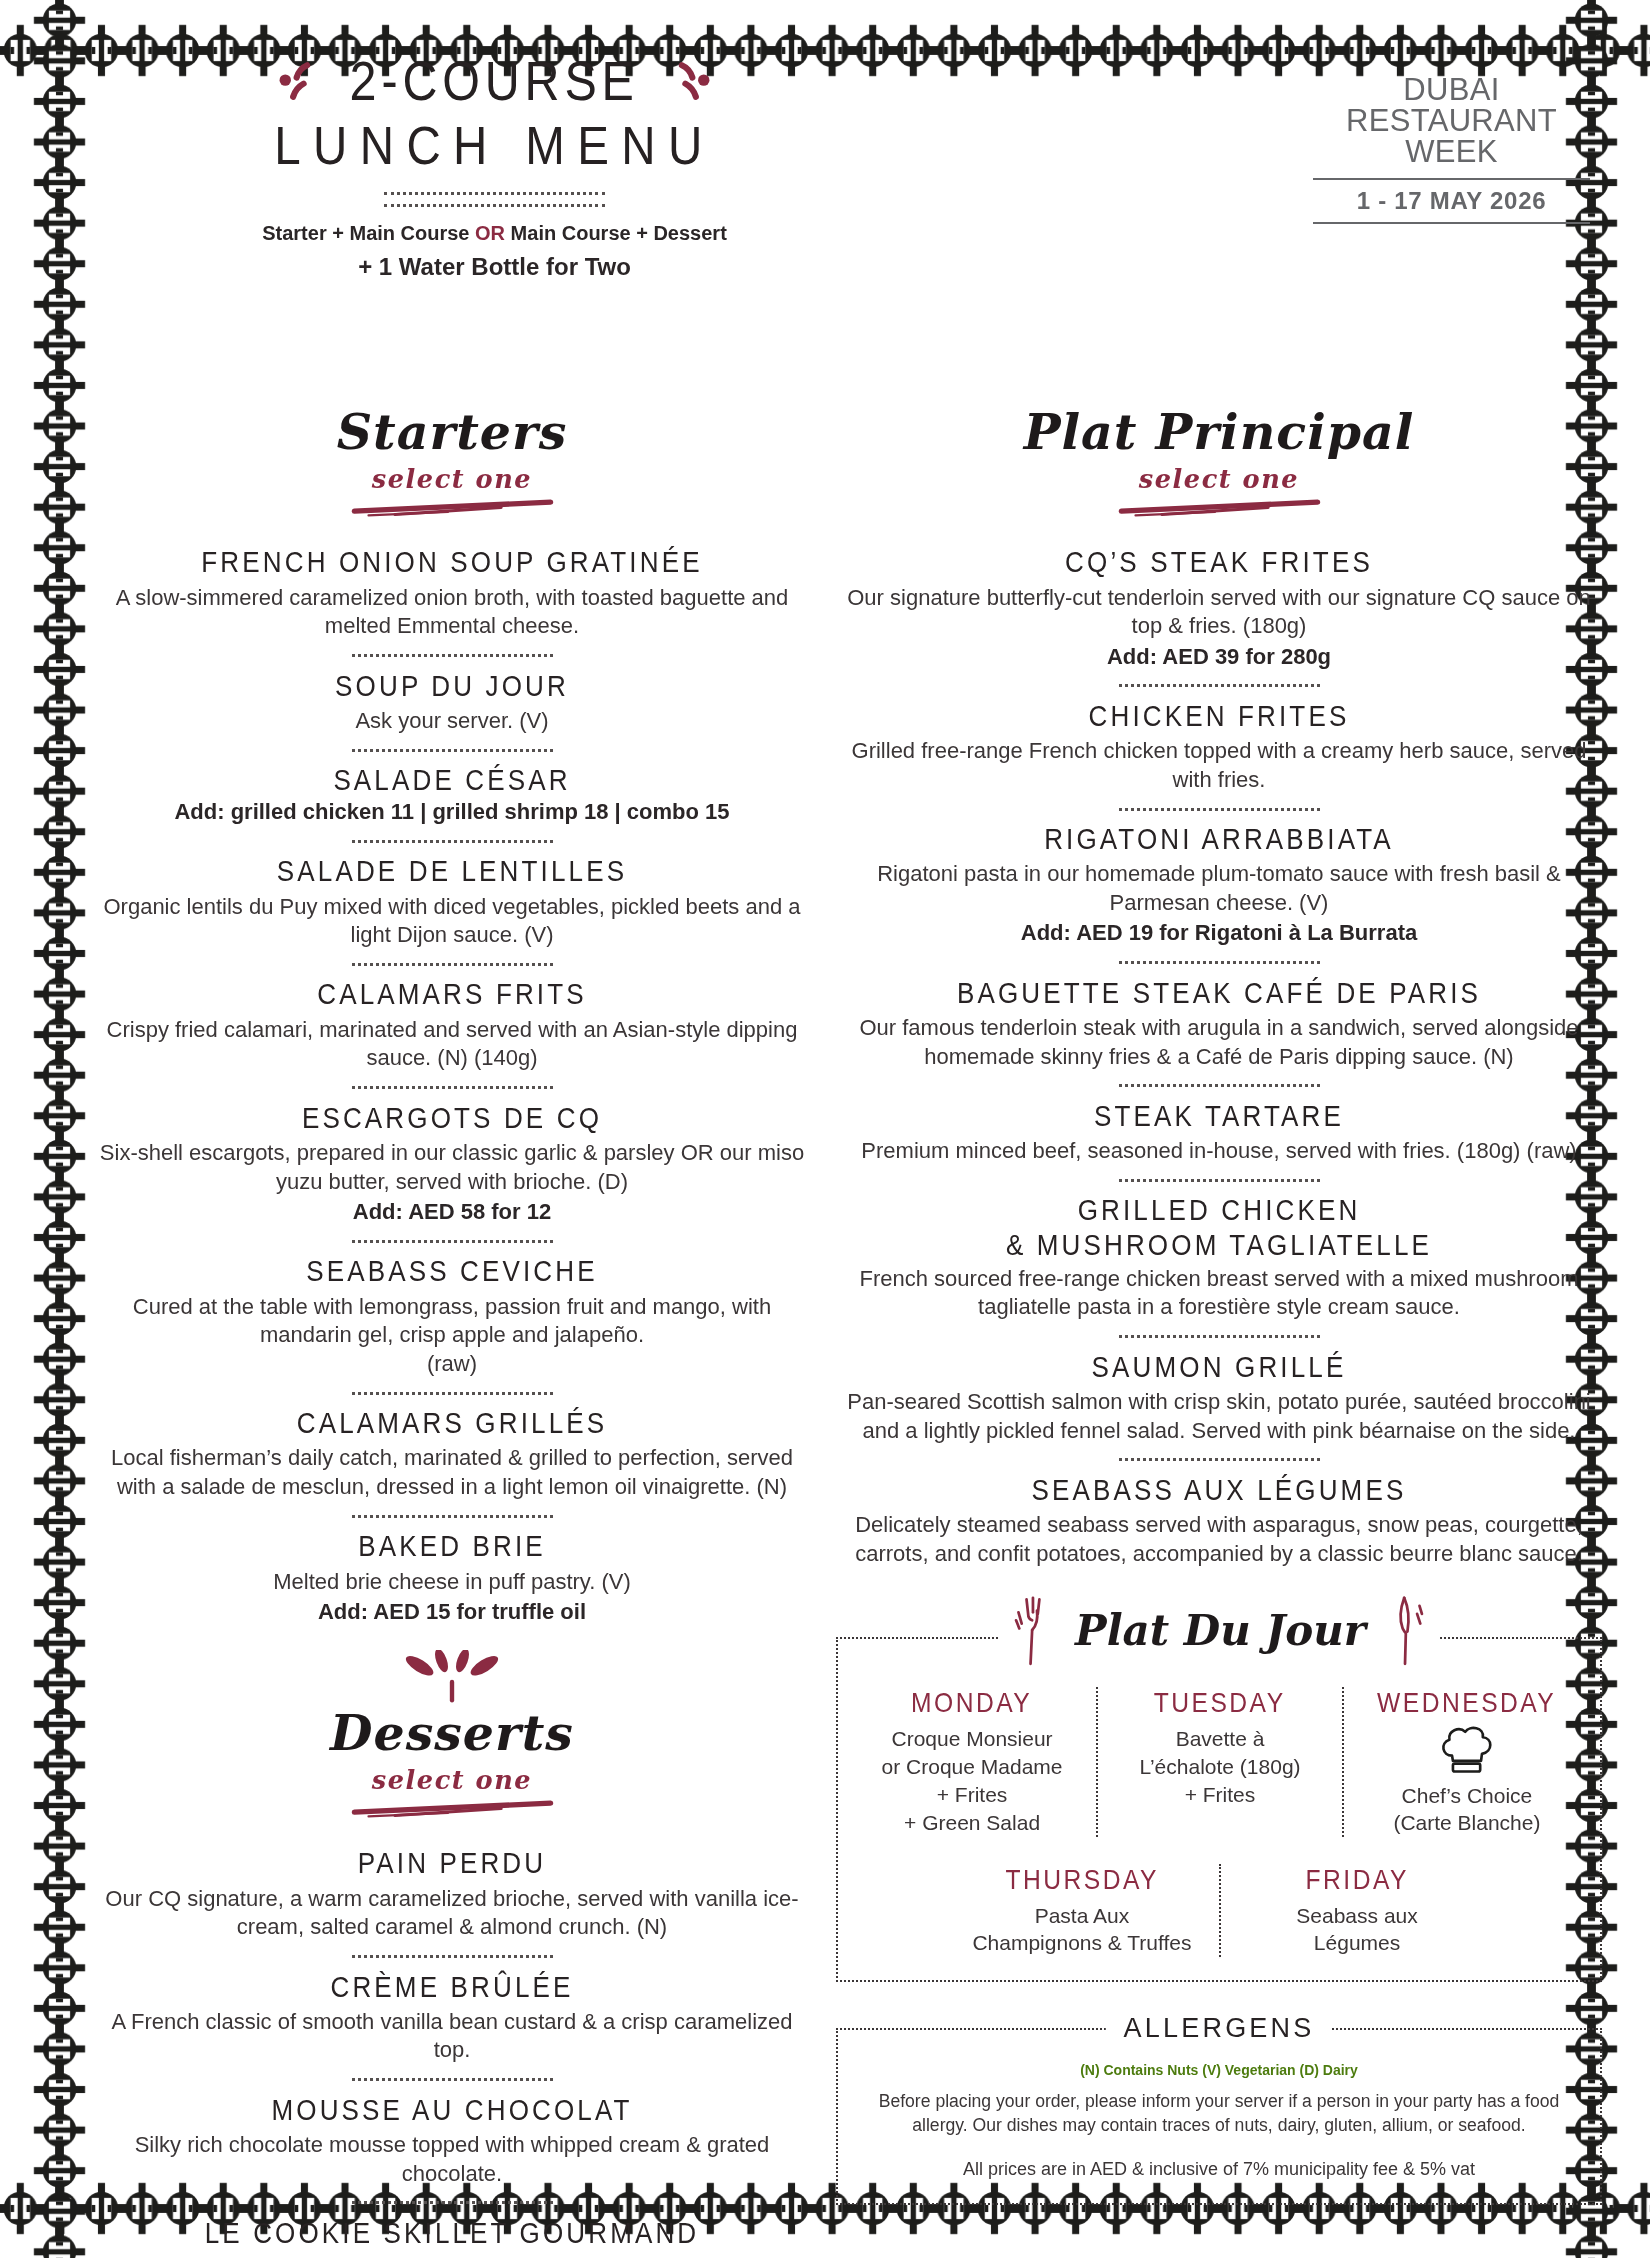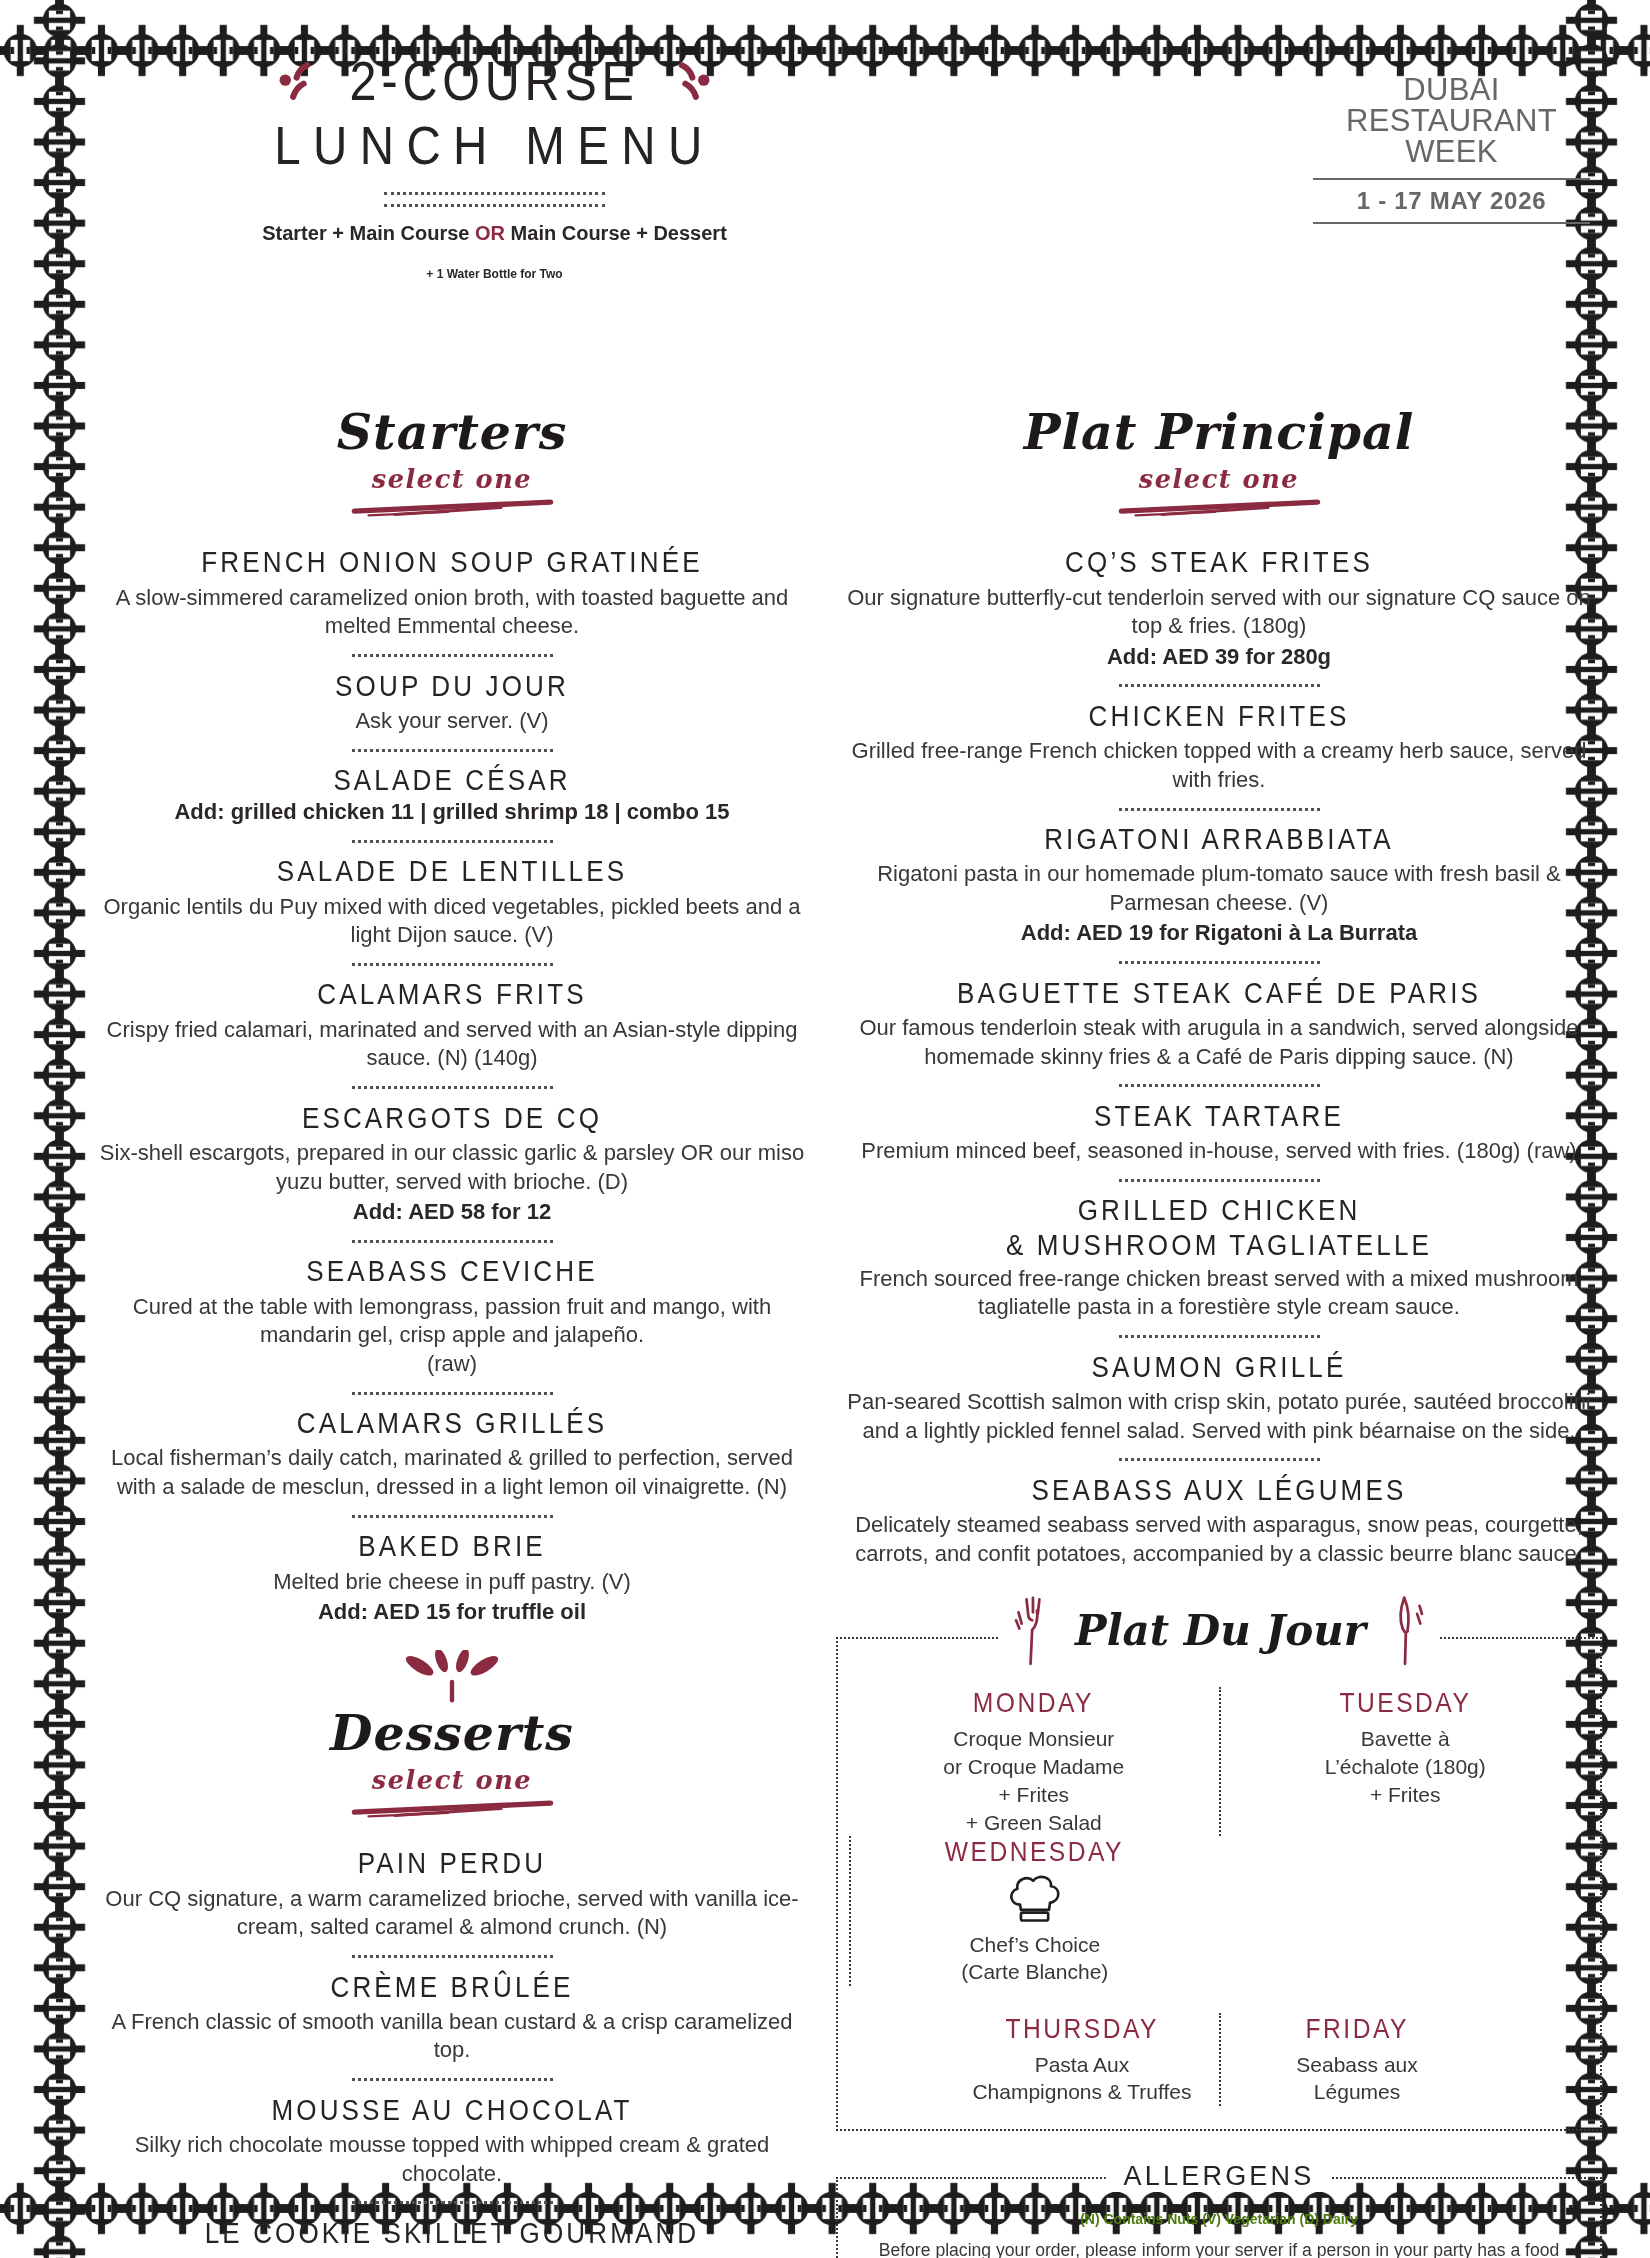--- a/index.html
+++ b/index.html
@@ -17,21 +17,21 @@
   .title-block{position:absolute;left:221px;top:51px;width:547px;text-align:center;}
   .t1{display:flex;align-items:center;justify-content:center;gap:25px;
       font-size:51px;letter-spacing:.10em;color:#262122;font-weight:400;}
   .t1 .t1-text{transform:scale(.95,1.1);display:inline-block;}
   .t2{font-size:49px;letter-spacing:.26em;color:#262122;margin-top:7px;transform:scale(.97,1.1);}
   .hdots{width:221px;border-top:3.5px dotted #55504f;margin:19.4px auto 8.8px;}
   .hdots2{width:221px;border-top:3.5px dotted #55504f;margin:8.8px auto 12.4px;}
   .price{font-size:33px;font-weight:bold;color:#8b2b42;letter-spacing:.03em;}
   .offer{font-size:20px;font-weight:bold;color:#2b2627;line-height:1.35;}
   .offer .or{color:#8b2b42;}
-  .offer2{font-size:12px;font-weight:bold;color:#2b2627;margin-top:20px;}
+  .offer2{font-size:24px;font-weight:bold;color:#2b2627;margin-top:6px;}
 
   .drw{position:absolute;left:1313px;top:74px;width:277px;text-align:center;color:#66676a;}
   .drw-name{font-size:31px;line-height:1.0;letter-spacing:.01em;white-space:pre-line;font-weight:400;}
   .drw-line{border:none;border-top:2.2px solid #66676a;margin:10.6px 0 7px;}
   .drw-line2{border:none;border-top:2.2px solid #66676a;margin:7px 0 0;}
   .drw-dates{font-size:24px;font-weight:bold;letter-spacing:.03em;color:#66676a;}
 
   
   .col{position:absolute;text-align:center;}
   .col-left{left:99px;top:408px;width:706px;}
@@ -51,21 +51,21 @@
   .sep{width:201px;border-top:3.1px dotted #55504f;margin:13.2px auto 11.5px;}
 
   .desserts-flourish{display:block;margin:23px auto 3.5px;}
 
   
   .pdj{position:relative;margin-top:69px;border:2.6px dotted #3a3536;padding:48px 10.6px 23px;}
   .pdj-title{position:absolute;top:-46px;left:50%;transform:translateX(-50%);
              background:#fff;padding:0 14px;display:flex;align-items:center;gap:26px;}
   .pdj-title .script-pdj{font-family:"DejaVu Serif", serif;font-style:italic;font-weight:bold;
              font-size:42px;color:#1e1a1b;white-space:nowrap;}
-  .pdj-grid{display:grid;grid-template-columns:1fr 1fr;}
+  .pdj-grid{display:grid;grid-template-columns:1fr 1fr 1fr;}
   .pdj-cell{padding:0 8.8px;}
   .pdj-cell + .pdj-cell{border-left:2.6px dotted #3a3536;}
   .pdj-grid2{display:grid;grid-template-columns:1fr 1fr;width:74%;margin:26.5px auto 0;}
   .pdj-cell2{padding:0 8.8px;}
   .pdj-cell2 + .pdj-cell2{border-left:2.6px dotted #3a3536;}
   .day-name{font-size:26.5px;color:#8b2b42;letter-spacing:.10em;transform:scale(.93,1.07);font-weight:400;}
   .day-desc{font-size:21px;color:#3b3637;line-height:1.32;margin-top:7px;white-space:pre-line;}
   .chef-hat{display:block;margin:5.3px auto 1.8px;}
 
   

